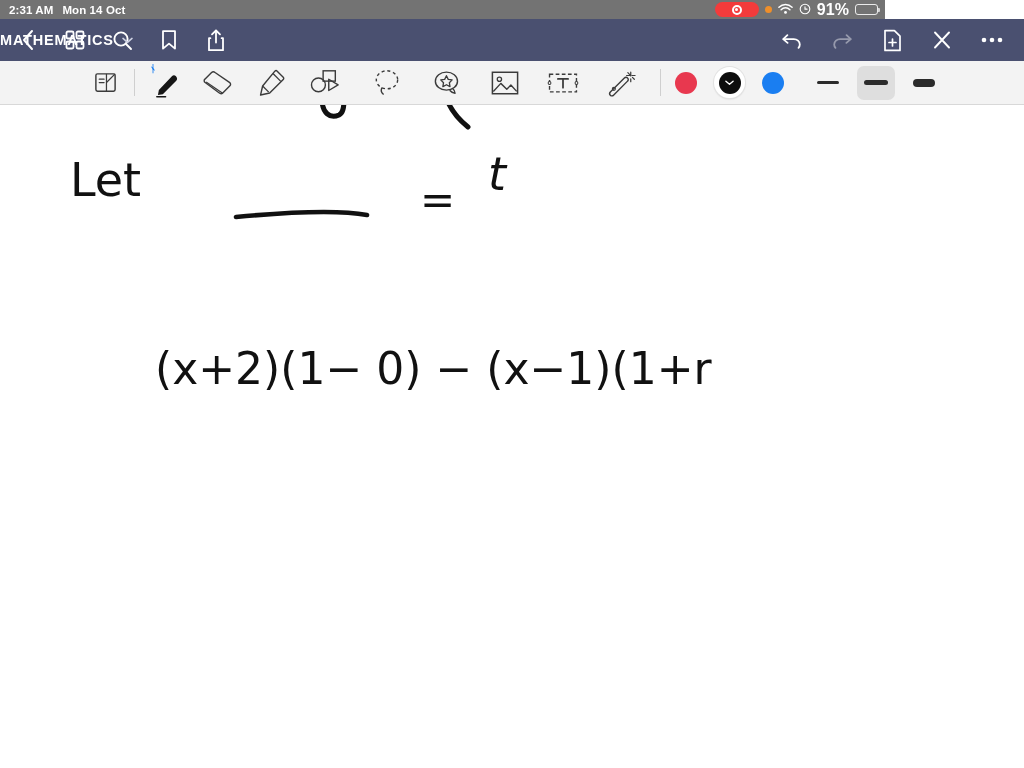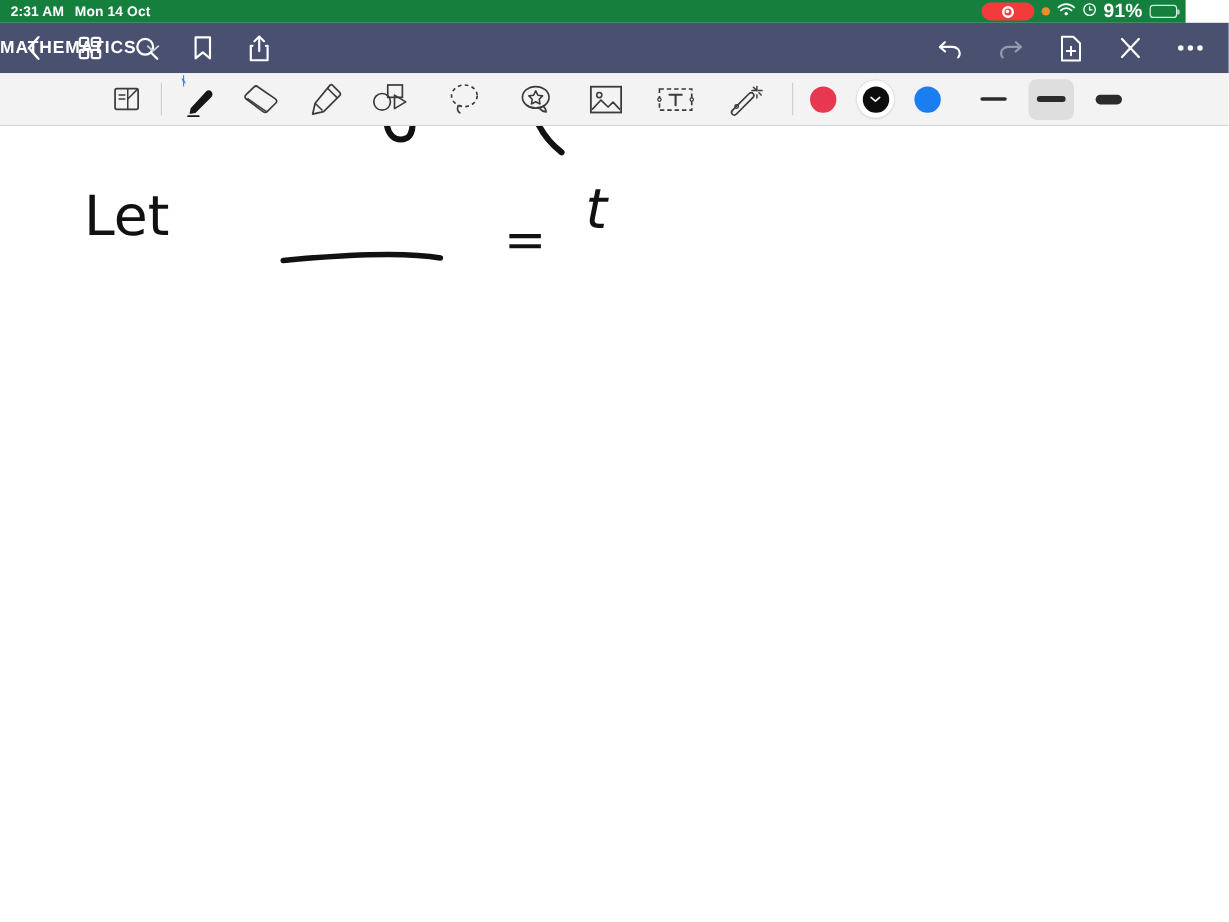--- a/index.html
+++ b/index.html
@@ -7,22 +7,22 @@
     width: 1024px; height: 768px;
     font-family: "Liberation Sans", sans-serif;
     background: #ffffff;
     overflow: hidden;
   }
   #app { position: relative; width: 1024px; height: 768px; }
 
   
   .status-bar {
     position: absolute; top: 0; left: 0;
-    width: 988px; height: 19px;
-    background: #15803d;
+    width: 885px; height: 19px;
+    background: #737373;
     display: flex; align-items: center;
     color: #ffffff;
     font-size: 11.5px; font-weight: bold;
     letter-spacing: 0.1px;
   }
   .status-left { display: flex; align-items: center; gap: 9px; padding-left: 9px; }
   .status-right {
     margin-left: auto; display: flex; align-items: center;
     gap: 6px; padding-right: 7px;
   }
@@ -392,15 +392,16 @@
 
         <path d="M236 112 C300 106, 345 106, 367 110" stroke-width="4.6"></path>
       </g>
     </svg>
 
     <span class="ink-text" style="left:70px; top:48px; font-size:46px;">Let</span>
     <span class="ink-text" style="left:420px; top:70px; font-size:42px;">=</span>
     <span class="ink-text" style="left:488px; top:42px; font-size:46px; font-style:italic;">t</span>
 
 
+    <span class="ink-text" style="left:155px; top:238px; font-size:44px;">(x+2)(1− 0) − (x−1)(1+r</span>
   </div>
 
 </div>
 
 </body></html>

